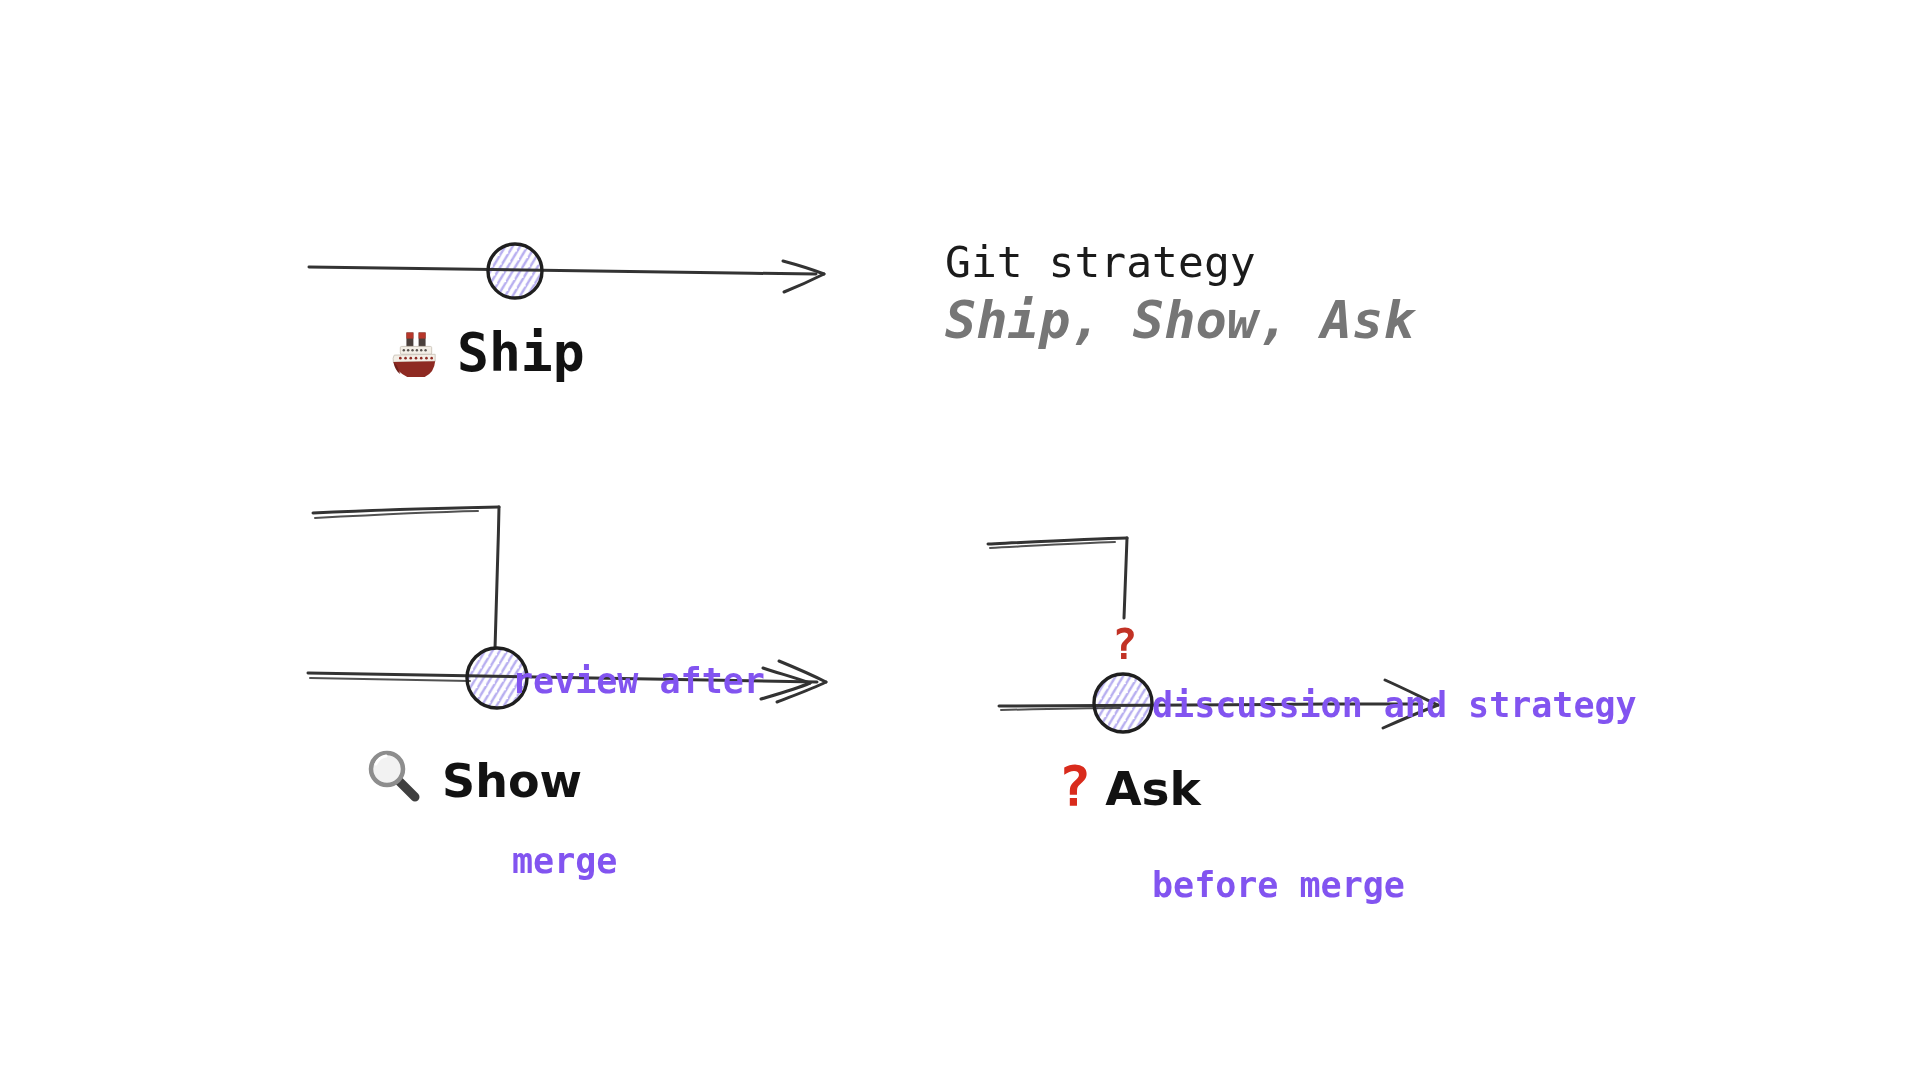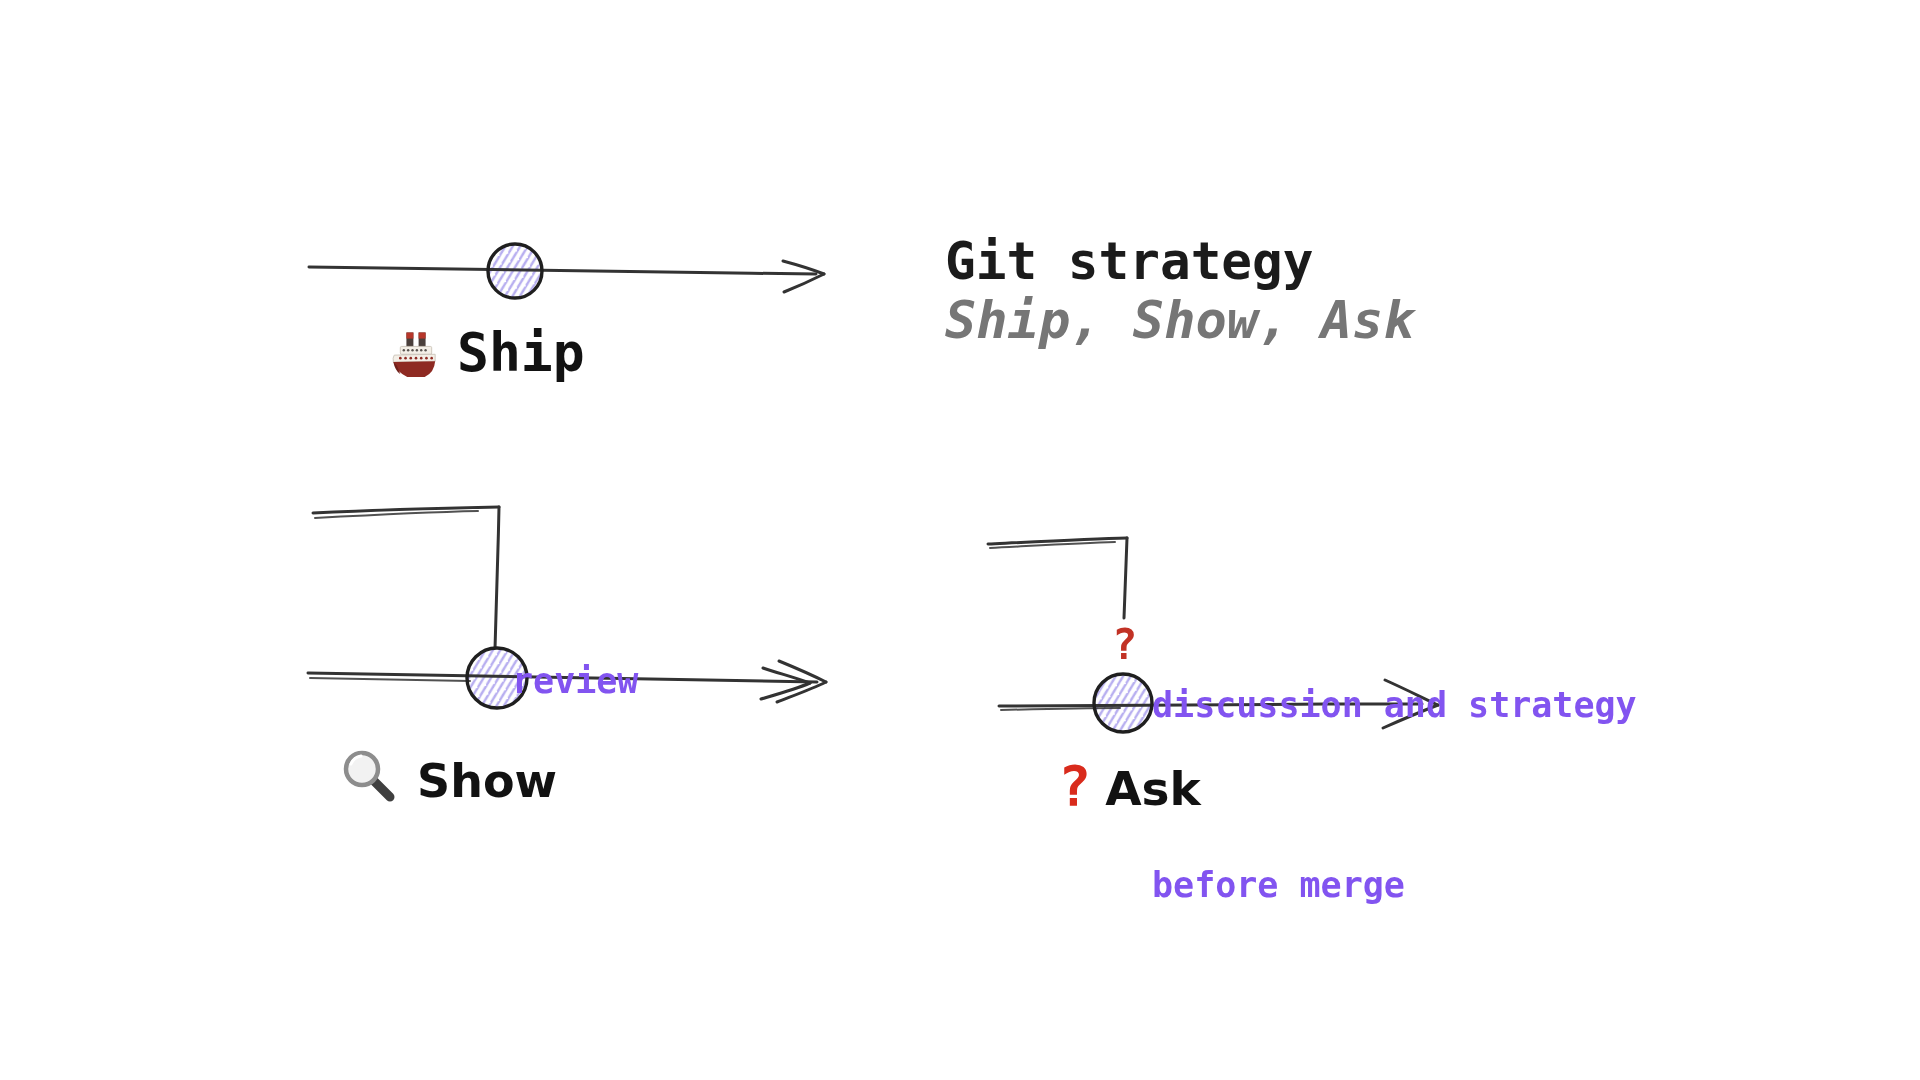--- a/index.html
+++ b/index.html
@@ -11,31 +11,31 @@
   body{background:var(--background);font-family:"DejaVu Sans Mono", monospace;}
   .canvas{position:relative;width:1920px;height:1080px;background:var(--background);}
   .scene{position:absolute;left:0;top:0;width:1920px;height:1080px;}
   .stroke{fill:none;stroke:var(--ink);stroke-width:3;stroke-linecap:round;stroke-linejoin:round;}
   .stroke.thin{stroke-width:2;opacity:.85;}
   .node-fill{fill:#ffffff;stroke:none;}
   .node-hatch-fill{fill:url(#hatch);stroke:none;}
   .node-ring{fill:none;stroke:var(--node-outline);stroke-width:3.4;}
   .hatch-line{stroke:var(--hatch);stroke-width:2.4;fill:none;}
   .header{position:absolute;left:945px;top:233px;color:var(--title);}
-  .header .title{font-size:51px;font-weight:bold;line-height:58px;letter-spacing:0;}
+  .header .title{font-size:43px;font-weight:normal;line-height:58px;letter-spacing:0;}
   .header .subtitle{font-size:52px;font-weight:bold;font-style:italic;color:var(--subtitle);line-height:58px;}
 
   .annotation{position:absolute;color:var(--annotation);font-weight:bold;font-size:35px;line-height:60px;white-space:pre;}
   .annotation-show{left:512px;top:531px;}
   .annotation-ask{left:1152px;top:555px;}
 
   .strategy-label{position:absolute;display:flex;align-items:flex-end;}
   .label-ship{left:388px;top:322px;gap:13px;}
   .label-ship .label-text{font-size:53px;font-weight:bold;color:#121212;font-family:"DejaVu Sans Mono",monospace;}
-  .label-show{left:337px;top:744px;gap:16px;}
+  .label-show{left:362px;top:744px;gap:16px;}
   .label-show .label-text{font-size:46px;font-weight:bold;color:#121212;font-family:"DejaVu Sans","Liberation Sans",sans-serif;}
   .label-ask{left:1058px;top:752px;gap:14px;}
   .label-ask .label-text{font-size:47px;font-weight:bold;color:#121212;font-family:"DejaVu Sans","Liberation Sans",sans-serif;margin-top:8px;}
   .big-question{font-size:55px;font-weight:bold;color:var(--red);font-family:"DejaVu Sans Mono",monospace;transform:translateY(2px);}
   .branch-question{position:absolute;left:1112px;top:620px;font-size:42px;font-weight:bold;color:var(--dark-red);}
   .icon{display:inline-block;flex:0 0 auto;}
 </style>
 </head>
 <body>
 
@@ -116,21 +116,22 @@
           <circle cx="44" cy="33.5" r="1.5"></circle>
           <circle cx="50" cy="33.5" r="1.5"></circle>
       </g>
       <path d="M6,38 L54,37 Q53,50 42,55 L22,55 Q10,50 6,38 Z" fill="#8e2a22"></path>
       <path d="M6,38 Q8,48 14,52 L10,42 Z" fill="#6f1f19"></path>
     </svg>
     <span class="label-text">Ship</span>
   </div>
 
   <div class="annotation annotation-show">
-    <div>review</div>
+    <div>review after</div>
+    <div>merge</div>
   </div>
 
   <div class="strategy-label label-show">
     <svg class="icon" width="64" height="64" viewBox="0 0 64 64">
       <line x1="37" y1="37" x2="53" y2="53" stroke="#3f3f3f" stroke-width="9" stroke-linecap="round"></line>
       <circle cx="25" cy="25" r="16" fill="#f2f2f2" stroke="#8d8d8d" stroke-width="4.5"></circle>
       <path d="M14,20 Q17,13 24,12" fill="none" stroke="#ffffff" stroke-width="3" stroke-linecap="round"></path>
     </svg>
     <span class="label-text">Show</span>
   </div>

